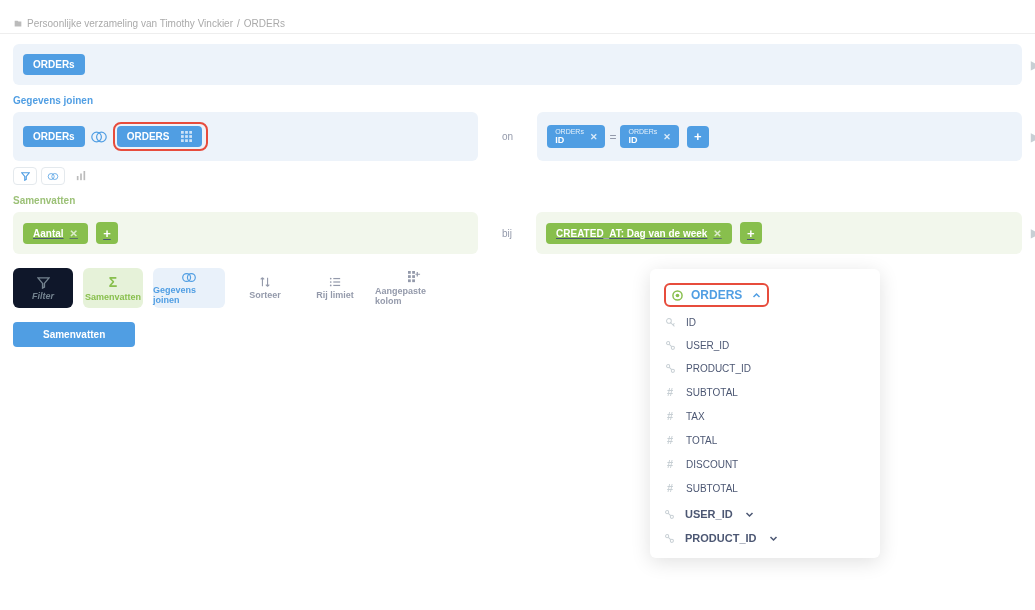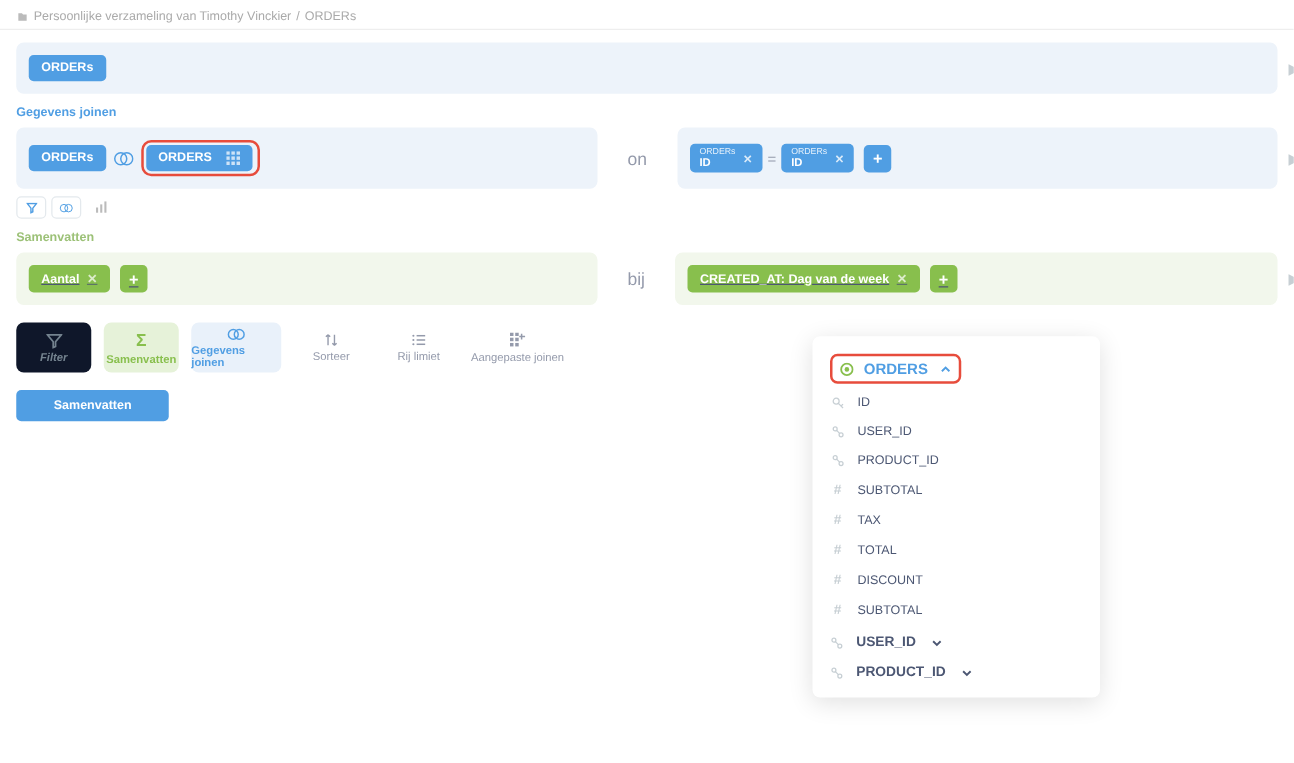--- a/index.html
+++ b/index.html
@@ -1,20 +1,20 @@
 <!DOCTYPE html>
 <html><head>
 <meta charset="utf-8">
 <style>
 * { box-sizing: border-box; margin: 0; padding: 0; }
 body { font-family: -apple-system, BlinkMacSystemFont, "Segoe UI", sans-serif; font-size: 12px; color: #4c5773; background: #fff; }
 
 .header { padding: 6px 13px 4px; border-bottom: 1px solid #eee; }
 .header h1 { font-size: 14px; font-weight: 700; color: #2e353b; }
-.breadcrumb { margin-top: 2px; font-size: 10px; color: #aaa; display: flex; align-items: center; gap: 4px; }
+.breadcrumb { margin-top: 12px; font-size: 10px; color: #aaa; display: flex; align-items: center; gap: 4px; }
 
 .main { padding: 10px 13px; }
 
 .section-label { font-size: 10px; font-weight: 700; margin: 10px 0 6px; }
 .label-blue { color: #509ee3; }
 .label-green { color: #9cc177; }
 
 .panel { border-radius: 6px; padding: 10px; display: flex; align-items: center; position: relative; }
 .panel-blue { background: #edf3fa; }
 .panel-green { background: #f2f7ec; text-decoration: underline; }
@@ -23,21 +23,21 @@
 
 .pill { display: inline-flex; align-items: center; padding: 5px 10px; border-radius: 4px; font-size: 10px; font-weight: 700; gap: 6px; }
 .pill-blue { background: #509ee3; color: #fff; }
 .pill-green { background: #88bf4d; color: #fff; }
 .pill .x { opacity: 0.7; cursor: pointer; }
 .pill .grid-icon { opacity: 0.8; }
 
 .join-row { display: flex; gap: 20px; align-items: stretch; }
 .join-left { flex: 0 0 465px; }
 .join-right { flex: 1; }
-.on-label, .by-label { font-size: 14px; color: #949aab; align-self: center; padding: 0 4px; }
+.on-label, .by-label { font-size: 10px; color: #949aab; align-self: center; padding: 0 4px; }
 
 .venn-icon { width: 16px; height: 16px; display: inline-flex; align-items: center; justify-content: center; }
 
 .id-pill { background: #509ee3; color: #fff; border-radius: 4px; padding: 3px 8px 3px 8px; display: inline-flex; flex-direction: column; font-size: 8px; font-weight: 700; position: relative; }
 .id-pill .tiny { font-size: 7px; opacity: 0.85; font-weight: 400; }
 .id-pill .main-txt { font-size: 9px; }
 .id-pill-x { color: rgba(255,255,255,0.8); margin-left: 6px; font-size: 9px; align-self: center; }
 .dash { color: #949aab; padding: 0 4px; }
 
 .plus-btn { background: #509ee3; color: #fff; width: 22px; height: 22px; border-radius: 4px; display: inline-flex; align-items: center; justify-content: center; font-weight: 700; font-size: 13px; border: none; cursor: pointer; }
@@ -49,21 +49,21 @@
 
 .summary-row { display: flex; gap: 20px; align-items: stretch; }
 .summary-left { flex: 0 0 465px; }
 .summary-right { flex: 1; align-items: flex-end; }
 
 .actions-row { display: flex; gap: 10px; margin-top: 14px; }
 .action-btn { display: flex; flex-direction: column; align-items: center; justify-content: center; width: 60px; height: 40px; border-radius: 6px; font-size: 9px; font-weight: 700; cursor: pointer; gap: 2px; }
 .ab-gray { background: #0f172a; color: #74838f; font-style: italic; }
 .ab-green { background: #e6f2d9; color: #88bf4d; }
 .ab-blue { background: #e9f1fa; color: #509ee3; }
-.ab-plain { background: transparent; color: #949aab; font-weight: 400; }
+.ab-plain { background: transparent; color: #949aab; font-weight: 700; }
 .action-btn .ic { font-size: 12px; }
 
 .visualize-btn { margin-top: 14px; background: #509ee3; color: #fff; border: none; border-radius: 4px; padding: 7px 30px; font-size: 10px; font-weight: 700; cursor: pointer; }
 
 .red-box { border: 2.5px solid #e74c3c; border-radius: 8px; padding: 2px 4px 2px 2px; display: inline-flex; align-items: center; }
 
 
 .dropdown { position: absolute; top: 269px; left: 650px; width: 230px; background: #fff; border-radius: 6px; box-shadow: 0 4px 20px rgba(0,0,0,0.12); padding: 10px 0; z-index: 100; }
 .dd-header { padding: 4px 14px; display: flex; align-items: center; gap: 8px; font-size: 12px; font-weight: 700; color: #509ee3; }
 .dd-header .ic { color: #88bf4d; font-size: 11px; }
@@ -246,21 +246,21 @@
         <svg width="13" height="13" viewBox="0 0 14 14" fill="#949aab">
             <rect x="0" y="0" width="3" height="3"></rect>
             <rect x="4.5" y="0" width="3" height="3"></rect>
             <rect x="0" y="4.5" width="3" height="3"></rect>
             <rect x="4.5" y="4.5" width="3" height="3"></rect>
             <rect x="0" y="9" width="3" height="3"></rect>
             <rect x="4.5" y="9" width="3" height="3"></rect>
             <path d="M10 1v5M8 3.5h5" stroke="#949aab" stroke-width="1.3"></path>
           </svg>
       </span>
-      <span>Aangepaste joinen</span>
+      <span>Aangepaste kolom</span>
     </div>
   </div>
 
   <button class="visualize-btn">Samenvatten</button>
 
 </div>
 
 <div class="dropdown">
   <div class="dd-header">
     <span class="red-box-dd">

